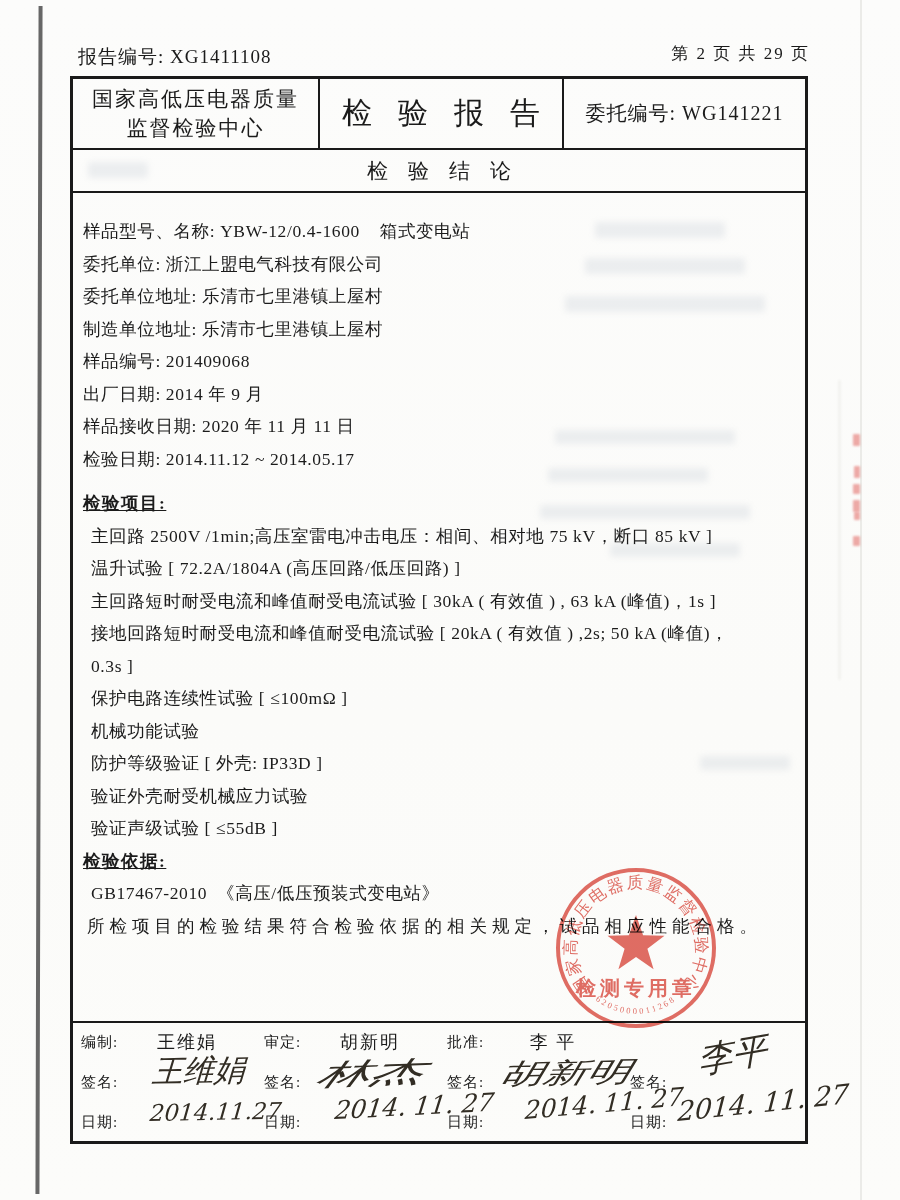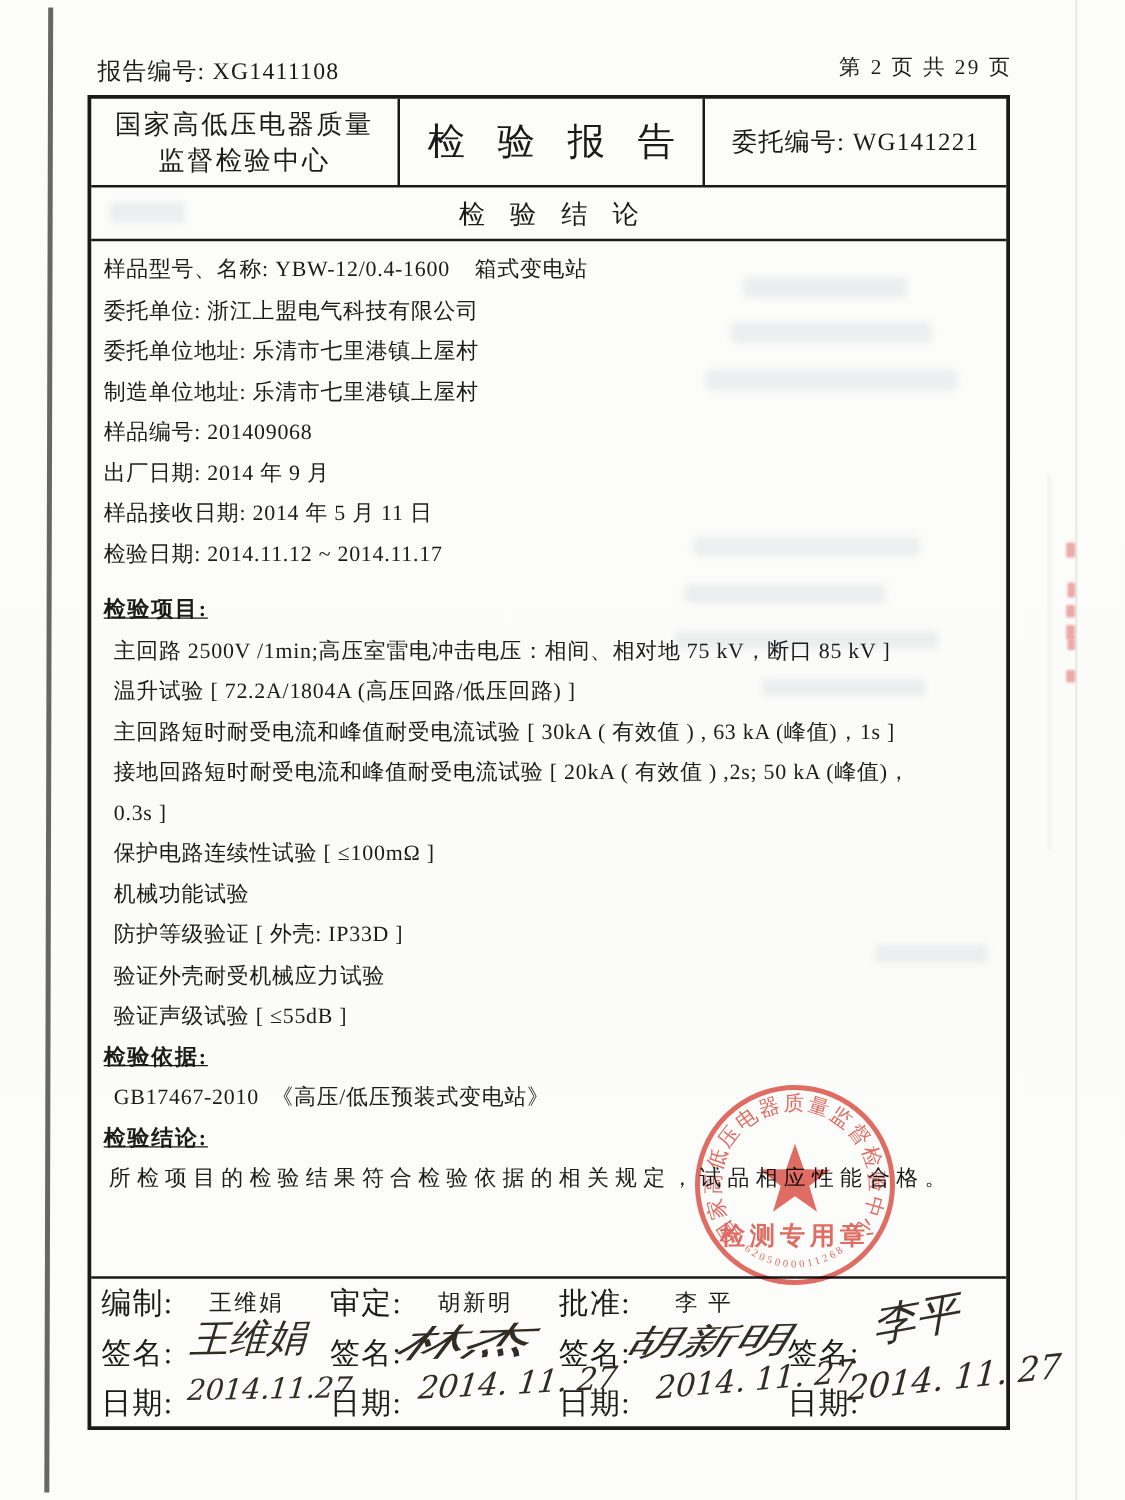--- a/index.html
+++ b/index.html
@@ -18,34 +18,34 @@
   .report-no{position:absolute;left:78px;top:44px;font-size:19px;letter-spacing:1px;white-space:pre;}
   .page-indicator{position:absolute;left:610px;top:42px;width:200px;text-align:right;font-size:17px;letter-spacing:2px;white-space:pre;}
   
   .doc-table{position:absolute;left:70px;top:76px;width:738px;height:1068px;border:3px solid #1a1a1a;box-sizing:border-box;display:flex;flex-direction:column;}
   .header-row{height:69px;border-bottom:2px solid #1a1a1a;display:flex;flex:0 0 auto;}
   .cell{box-sizing:border-box;display:flex;align-items:center;justify-content:center;}
   .org-cell{width:247px;border-right:2px solid #1a1a1a;flex-direction:column;font-size:21px;line-height:29px;letter-spacing:2px;text-align:center;}
   .title-cell{width:244px;border-right:2px solid #1a1a1a;font-size:30px;letter-spacing:26px;text-indent:26px;white-space:nowrap;}
   .commission-cell{flex:1;font-size:20px;letter-spacing:1px;white-space:pre;}
   .section-row{height:41px;border-bottom:2px solid #1a1a1a;flex:0 0 auto;display:flex;align-items:center;justify-content:center;font-size:21px;letter-spacing:20px;text-indent:20px;white-space:nowrap;}
-  .body-row{height:830px;border-bottom:2px solid #1a1a1a;flex:0 0 auto;box-sizing:border-box;padding:6px 10px 0 10px;overflow:hidden;}
+  .body-row{height:830px;border-bottom:2px solid #1a1a1a;flex:0 0 auto;box-sizing:border-box;padding:22px 10px 0 10px;overflow:hidden;}
   .ln{font-size:17.5px;line-height:32.5px;letter-spacing:.6px;white-space:pre;}
   .ln.hd{font-weight:bold;letter-spacing:1.5px;text-decoration:underline;}
   .ln.gap-top{margin-top:12px;}
   .ln.indent{padding-left:8px;}
   .ln.conclusion{padding-left:4px;letter-spacing:5px;}
   
   .signoff-row{flex:1;display:flex;flex-direction:column;}
   .so-line{display:grid;grid-template-columns:1fr 1fr 1fr 1fr;align-items:center;}
   .so-roles{height:38px;}
   .so-sigs{height:42px;}
   .so-dates{flex:1;}
   .so-cellpair{display:flex;align-items:center;padding-left:8px;}
-  .so-label{font-size:24px;letter-spacing:1px;white-space:pre;flex:0 0 auto;}
+  .so-label{font-size:15px;letter-spacing:1px;white-space:pre;flex:0 0 auto;}
   .so-name{flex:1;text-align:center;font-size:18px;letter-spacing:2px;white-space:pre;}
   
   .hand{position:absolute;font-family:"DejaVu Serif","Liberation Serif",serif;font-style:italic;color:#322d24;white-space:nowrap;z-index:5;transform-origin:left center;}
   .hw-sig1{left:152px;top:1051px;font-size:31px;transform:rotate(-1deg) skewX(-4deg);}
   .hw-sig2{left:318px;top:1056px;font-size:29px;transform:scaleX(1.8) skewX(-14deg) rotate(-4deg);}
   .hw-sig3{left:500px;top:1056px;font-size:28px;transform:scaleX(1.55) skewX(-10deg) rotate(-2deg);}
   .hw-sig4{left:698px;top:1038px;font-size:35px;transform:rotate(-10deg) skewX(-6deg);}
   .hw-d1{left:150px;top:1100px;font-size:23px;transform:rotate(-1deg) skewX(-6deg);}
   .hw-d2{left:335px;top:1096px;font-size:25px;transform:rotate(-3deg) skewX(-10deg);}
   .hw-d3{left:525px;top:1096px;font-size:25px;transform:rotate(-5deg) skewX(-8deg);}
@@ -93,36 +93,35 @@
 
     <div class="section-row">检验结论</div>
 
     <div class="body-row">
       <div class="ln">样品型号、名称: YBW-12/0.4-1600    箱式变电站</div>
       <div class="ln">委托单位: 浙江上盟电气科技有限公司</div>
       <div class="ln">委托单位地址: 乐清市七里港镇上屋村</div>
       <div class="ln">制造单位地址: 乐清市七里港镇上屋村</div>
       <div class="ln">样品编号: 201409068</div>
       <div class="ln">出厂日期: 2014 年 9 月</div>
-      <div class="ln">样品接收日期: 2014 年 5 月 11 日</div>
-      <div class="ln">检验日期: 2014.11.12 ~ 2014.11.17</div>
+      <div class="ln">样品接收日期: 2020 年 11 月 11 日</div>
+      <div class="ln">检验日期: 2014.11.12 ~ 2014.05.17</div>
       <div class="ln hd gap-top">检验项目:</div>
       <div class="ln indent">主回路 2500V /1min;高压室雷电冲击电压：相间、相对地 75 kV，断口 85 kV ]</div>
       <div class="ln indent">温升试验 [ 72.2A/1804A (高压回路/低压回路) ]</div>
       <div class="ln indent">主回路短时耐受电流和峰值耐受电流试验 [ 30kA ( 有效值 ) , 63 kA (峰值)，1s ]</div>
       <div class="ln indent">接地回路短时耐受电流和峰值耐受电流试验 [ 20kA ( 有效值 ) ,2s; 50 kA (峰值)，</div>
       <div class="ln indent">0.3s ]</div>
       <div class="ln indent">保护电路连续性试验 [ ≤100mΩ ]</div>
       <div class="ln indent">机械功能试验</div>
       <div class="ln indent">防护等级验证 [ 外壳: IP33D ]</div>
       <div class="ln indent">验证外壳耐受机械应力试验</div>
       <div class="ln indent">验证声级试验 [ ≤55dB ]</div>
       <div class="ln hd">检验依据:</div>
       <div class="ln indent">GB17467-2010  《高压/低压预装式变电站》</div>
-      <div class="ln hd">检验结论:</div>
       <div class="ln conclusion">所检项目的检验结果符合检验依据的相关规定，试品相应性能合格。</div>
     </div>
 
     <div class="signoff-row">
       <div class="so-line so-roles">
         <div class="so-cellpair">
             <span class="so-label">编制:</span>
             <span class="so-name">王维娟</span>
           </div>
         <div class="so-cellpair">

